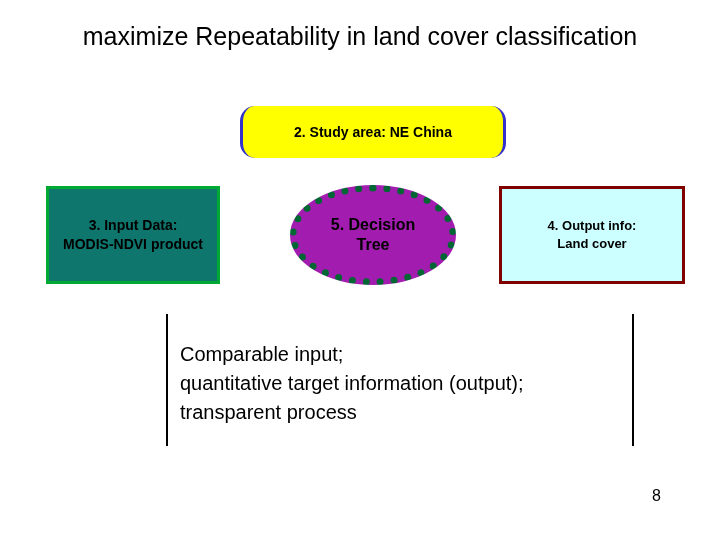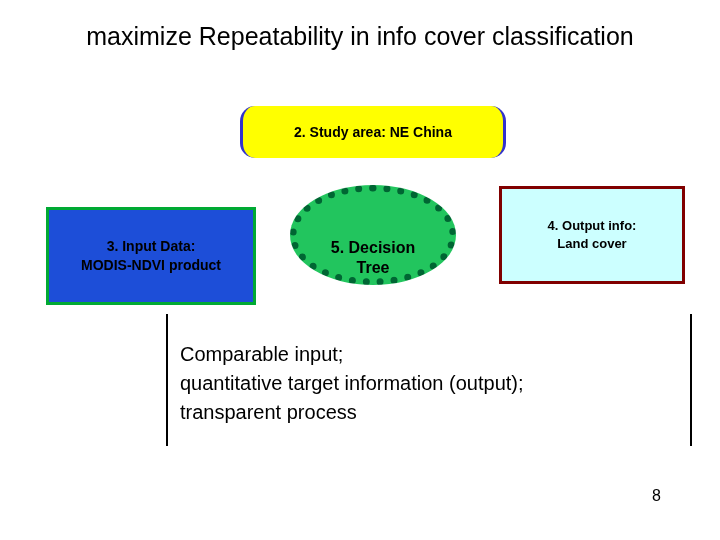--- a/index.html
+++ b/index.html
@@ -50,49 +50,48 @@
   .box-study .lbl {
     font-size: 14px;
     font-weight: bold;
     color: #000000;
     text-align: center;
   }
   .box-input {
     position: absolute;
     left: 46px;
     top: 186px;
-    width: 210px;
+    width: 174px;
     height: 98px;
-    background: #1d4ed8;
+    background: #0f766e;
     border: 3px solid #00a933;
     box-sizing: border-box;
     display: flex;
     align-items: center;
     justify-content: center;
-    margin-top: 21px;
   }
   .box-input .lbl {
     font-size: 14px;
     font-weight: bold;
     color: #000000;
     text-align: center;
     line-height: 1.35;
   }
   .ellipse-tree {
     position: absolute;
     left: 290px;
     top: 185px;
     width: 166px;
     height: 100px;
     border-radius: 50%;
     border: 7px dotted #006633;
     box-sizing: border-box;
-    background: #22c55e;
+    background: #a21caf;
     display: flex;
-    align-items: flex-end;
+    align-items: center;
     justify-content: center;
   }
   .ellipse-tree .lbl {
     font-size: 16px;
     font-weight: bold;
     color: #000000;
     text-align: center;
     line-height: 1.25;
   }
   .box-output {
@@ -112,21 +111,21 @@
     font-size: 13px;
     font-weight: bold;
     color: #000000;
     text-align: center;
     line-height: 1.4;
   }
   .box-summary {
     position: absolute;
     left: 166px;
     top: 314px;
-    width: 526px;
+    width: 468px;
     height: 132px;
     background: #ffffff;
     border-left: 2px solid #000000;
     border-right: 2px solid #000000;
     box-sizing: border-box;
     padding: 26px 0 0 12px;
   }
   .box-summary .line {
     font-size: 20px;
     color: #000000;
@@ -139,21 +138,21 @@
     top: 487px;
     font-size: 16px;
     color: #000000;
   }
 </style>
 </head>
 <body>
 
 <div class="slide">
 
-  <div class="title">maximize Repeatability in info cover classification</div>
+  <div class="title">maximize Repeatability in land cover classification</div>
 
   <div class="box-study">
     <div class="lbl">2. Study area: NE China</div>
   </div>
 
   <div class="box-input">
     <div class="lbl">
       <div>3.    Input Data:</div>
       <div>MODIS-NDVI product</div>
     </div>

